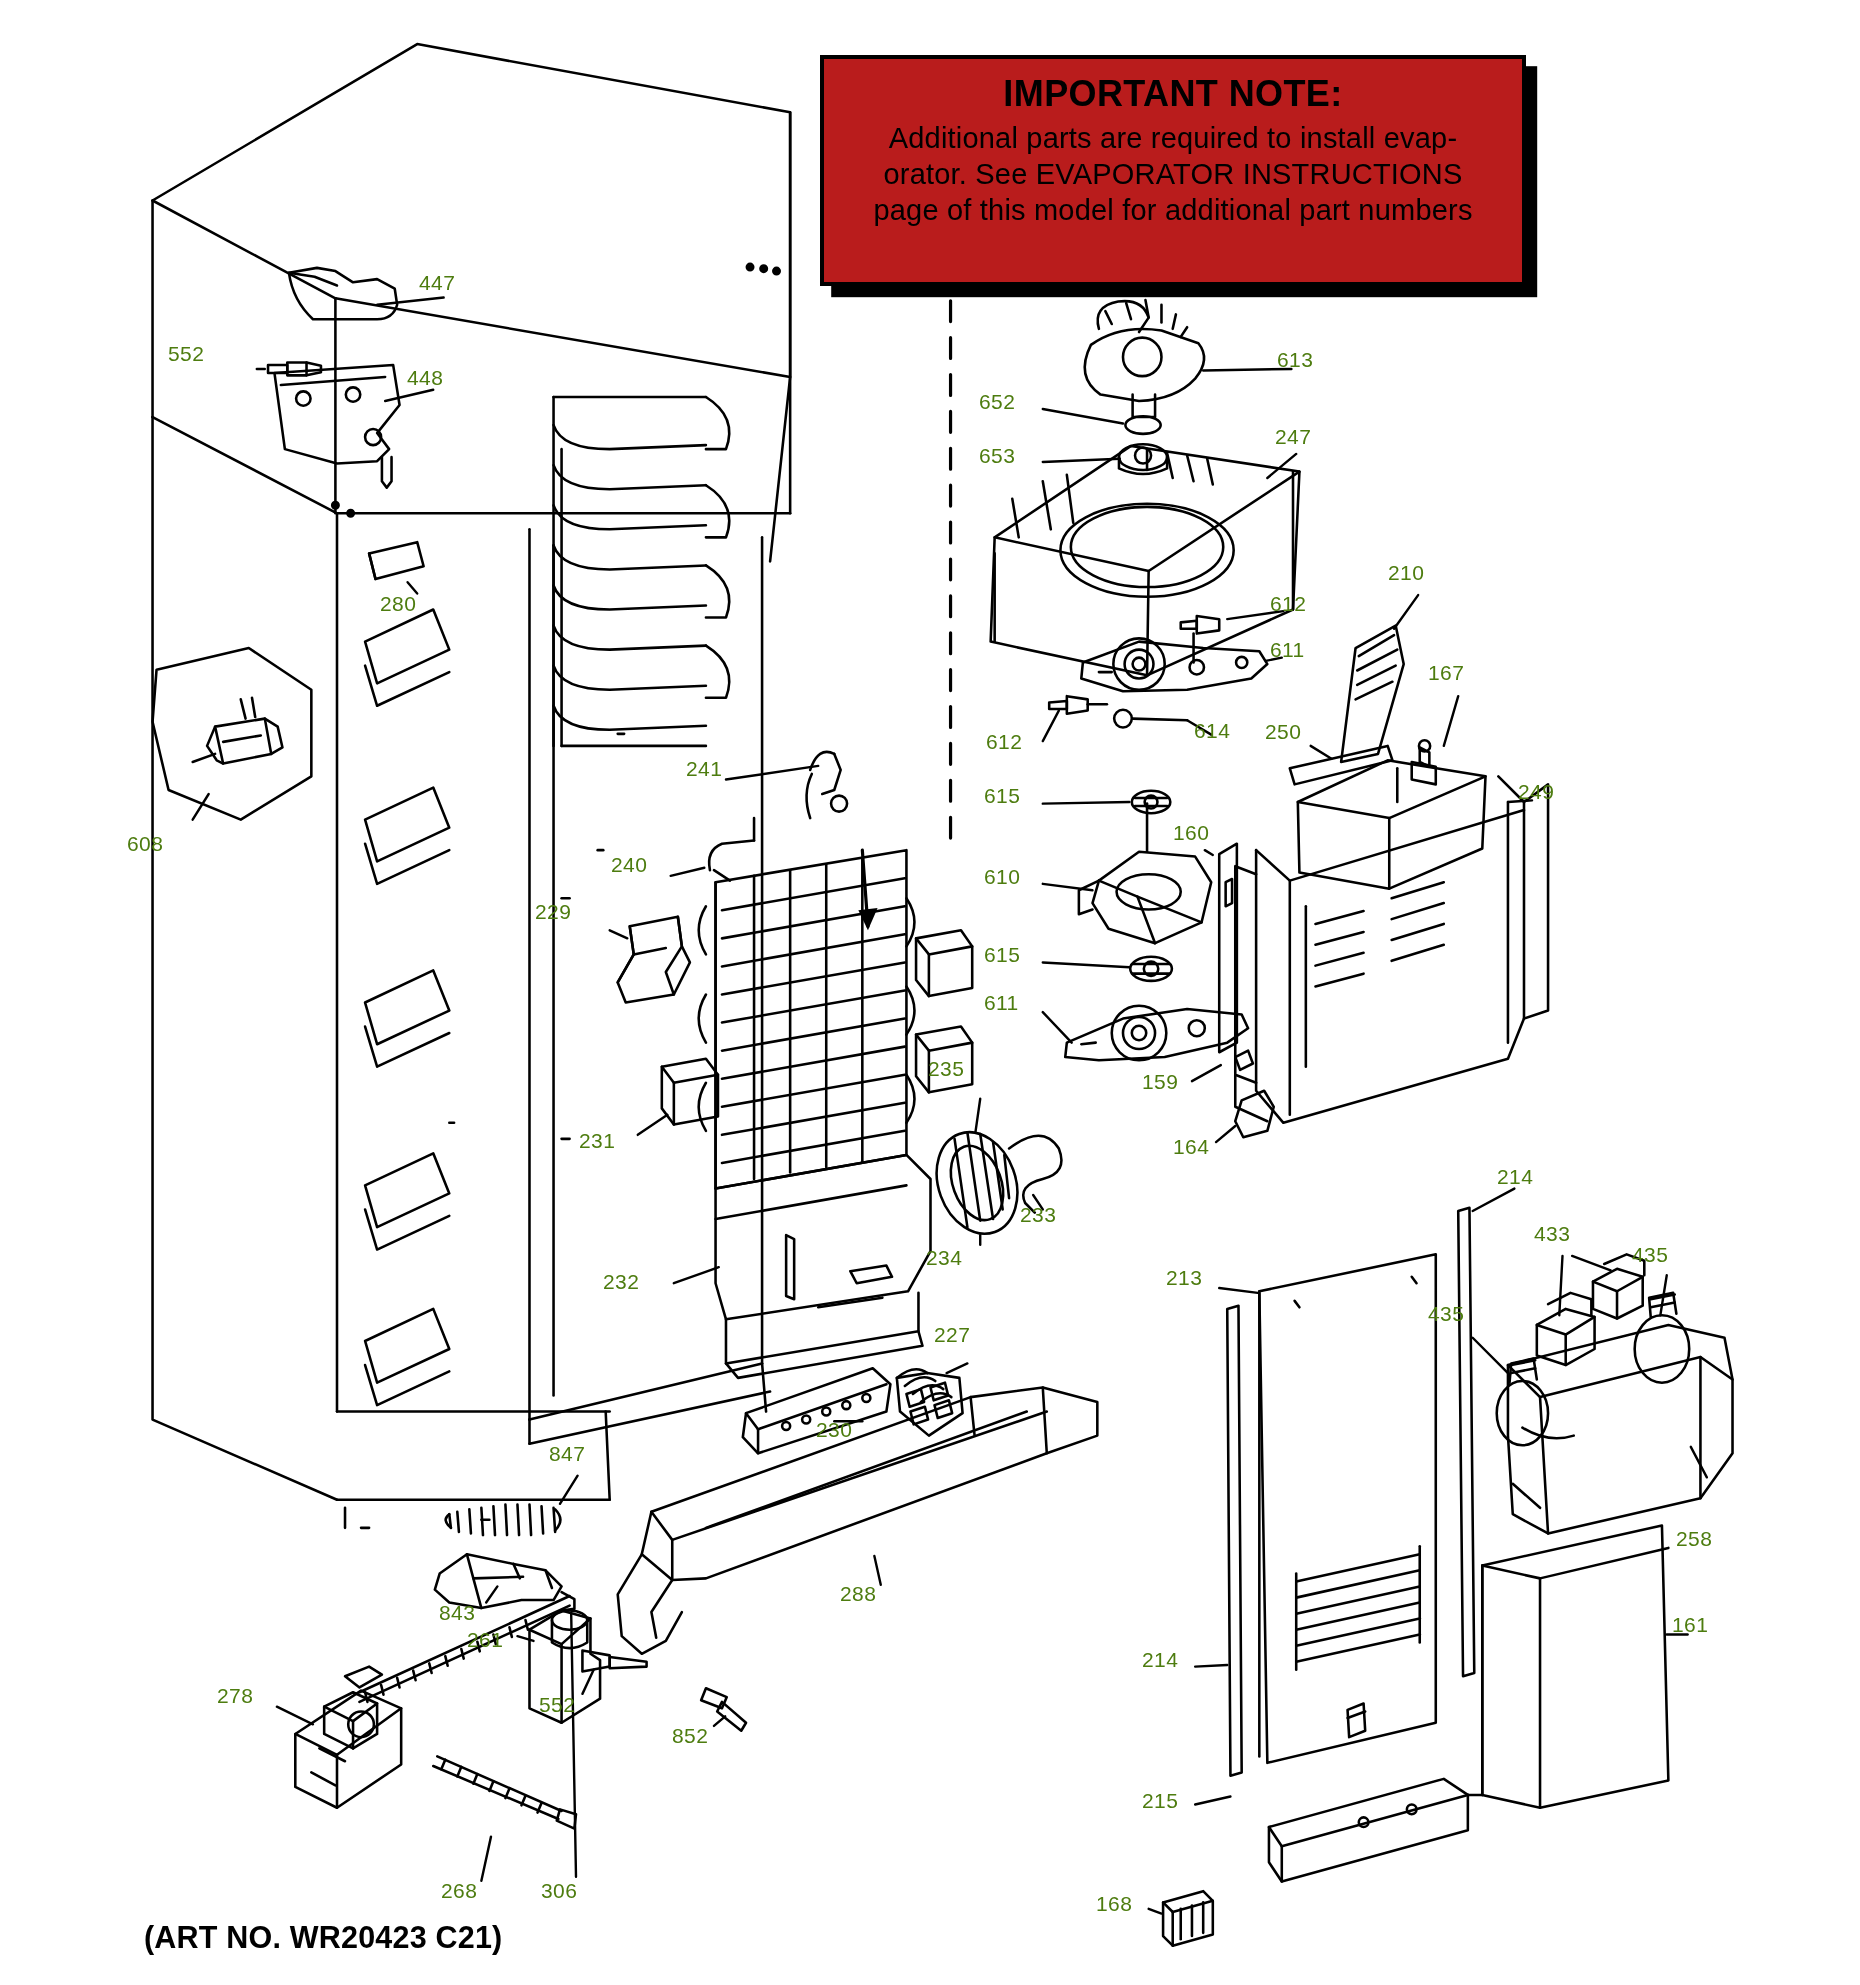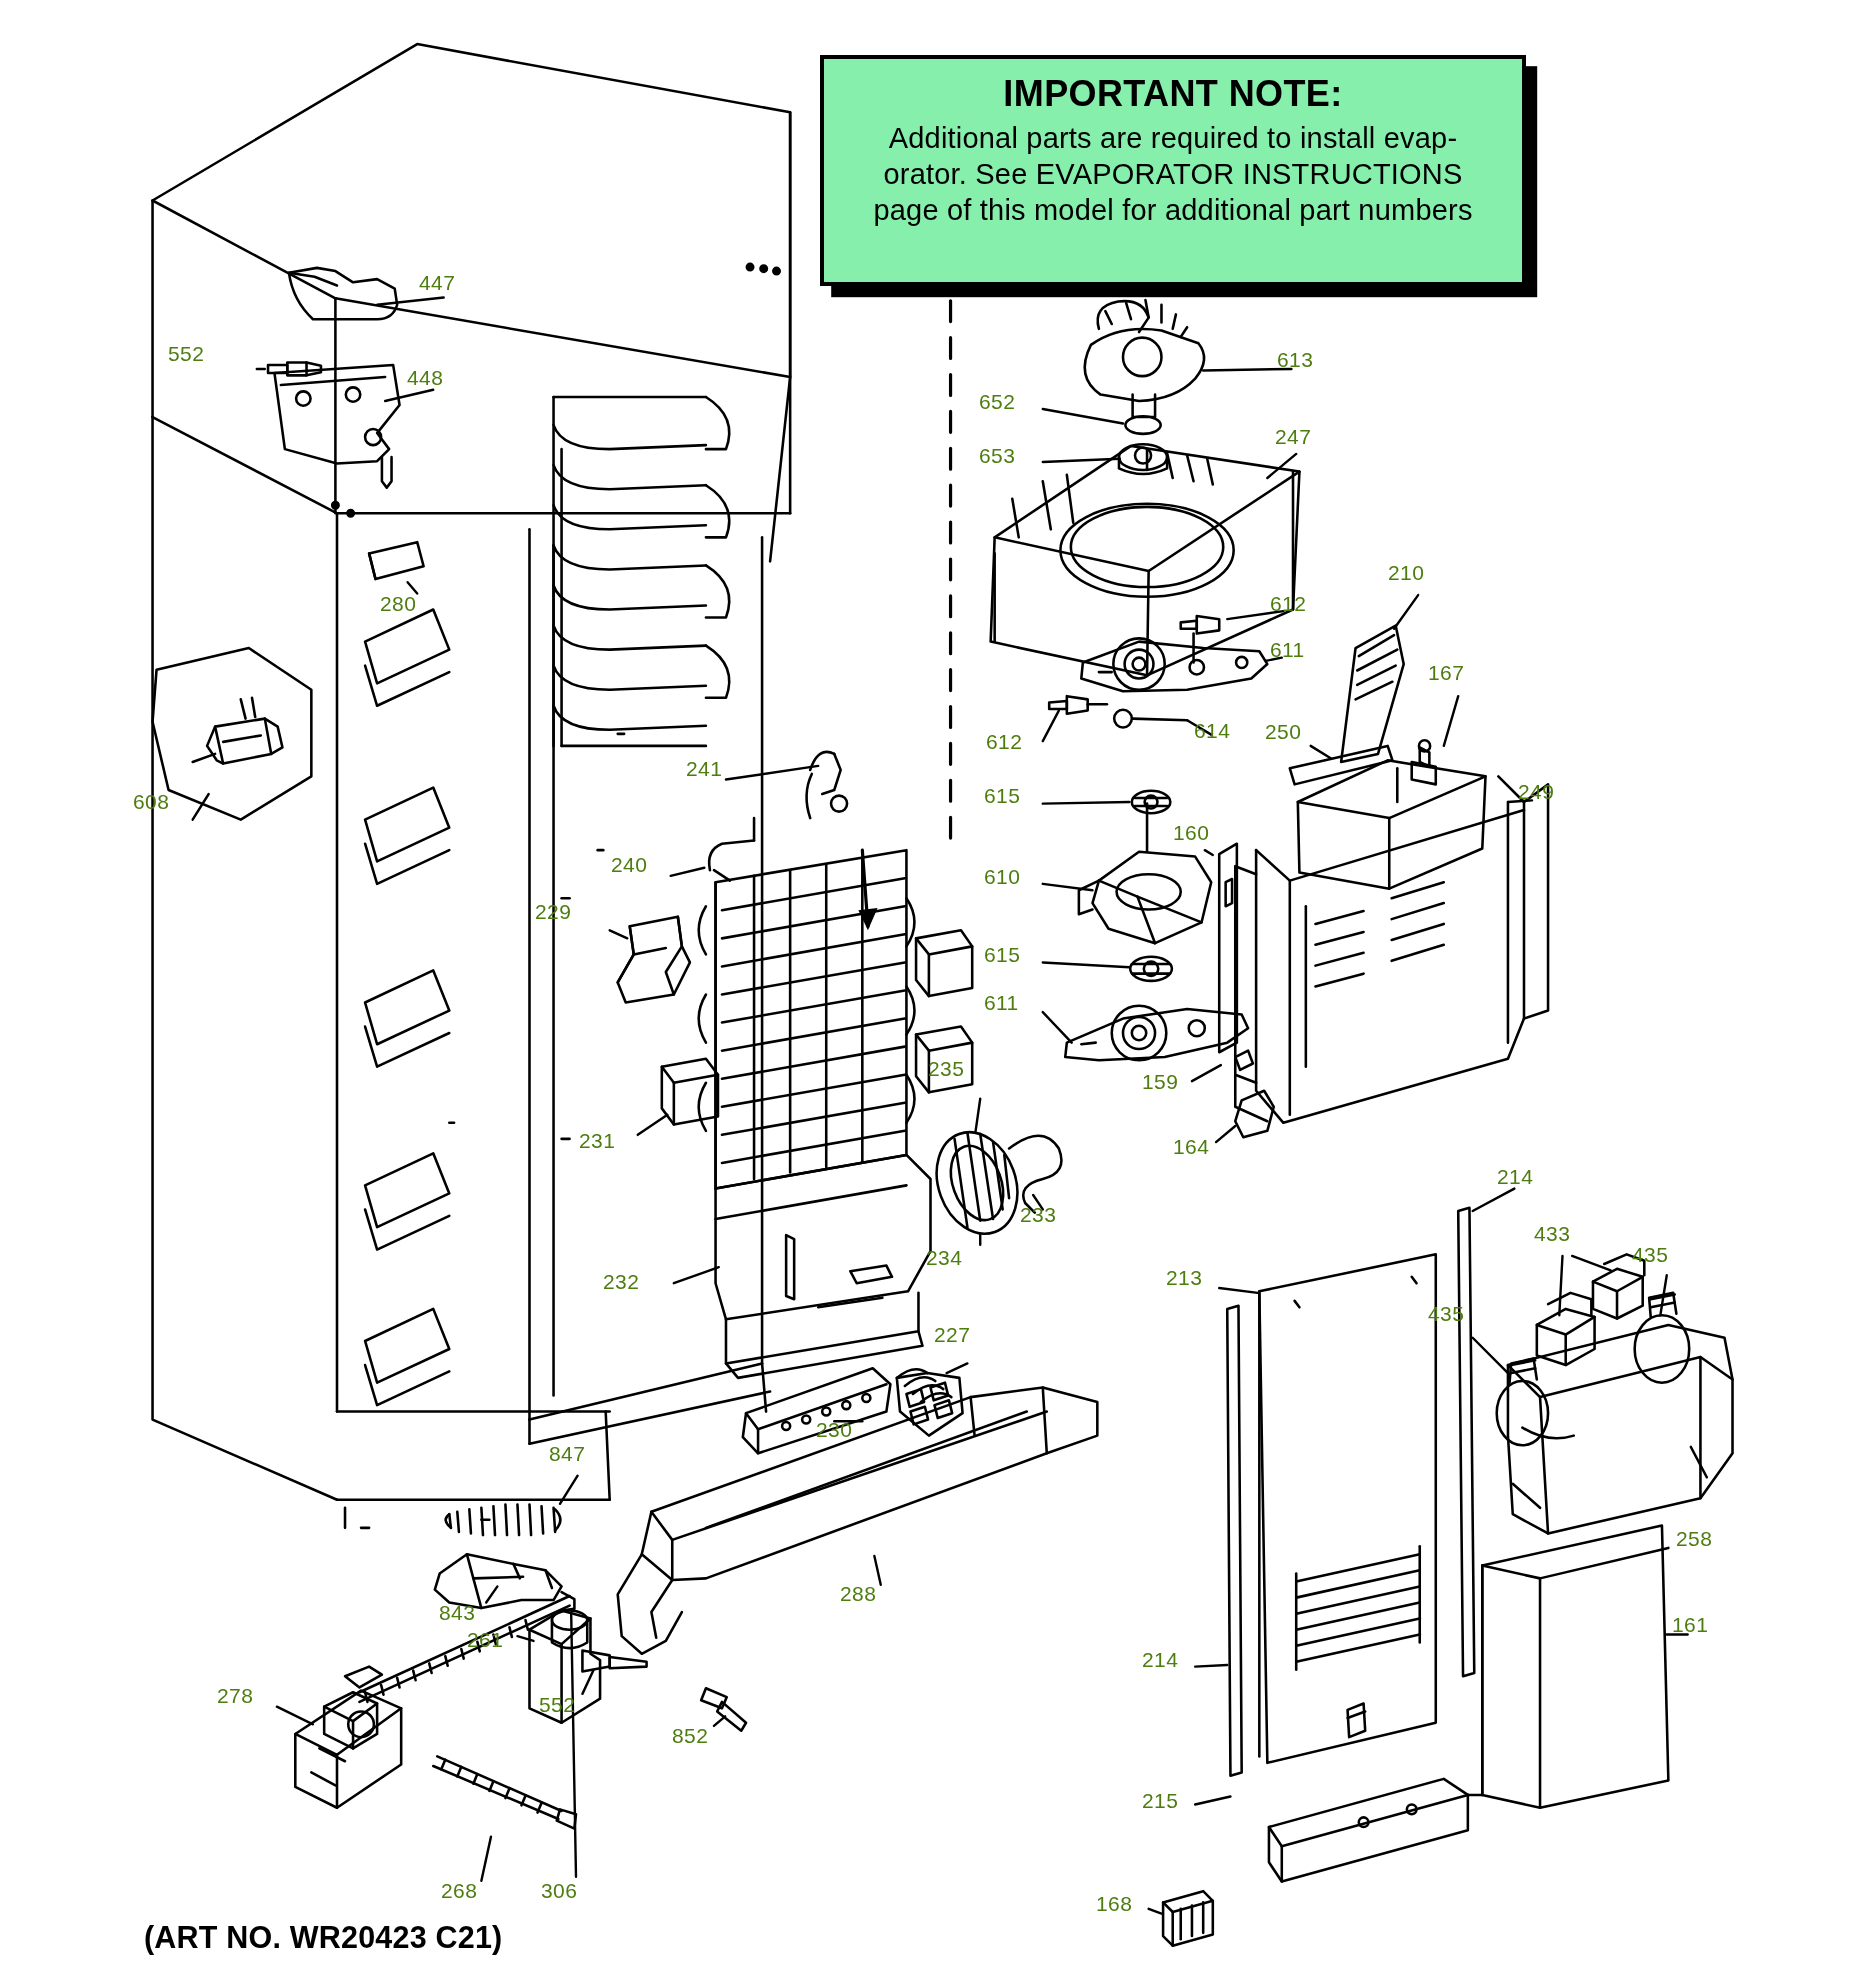--- a/index.html
+++ b/index.html
@@ -29,21 +29,21 @@
     color: #4d7c0f;
     white-space: nowrap;
     letter-spacing: 0.4px;
   }
   #note-box {
     position: absolute;
     left: 820px;
     top: 55px;
     width: 706px;
     height: 231px;
-    background: #86efac;
+    background: #b91c1c;
     border: 4px solid #000000;
     box-sizing: border-box;
     box-shadow: 11.2px 11.2px 0 0 #000000;
     text-align: center;
     padding-top: 14.4px;
   }
   #note-title {
     font-size: 36px;
     font-weight: bold;
     letter-spacing: 0.4px;
@@ -658,21 +658,21 @@
     <div class="note-line">Additional parts are required to install evap-</div>
     <div class="note-line">orator.  See EVAPORATOR INSTRUCTIONS</div>
     <div class="note-line">page of this model for additional part numbers</div>
   </div>
 
   <div id="callout-layer">
       <div class="callout" style="left: 419px; top: 271px;">447</div>
       <div class="callout" style="left: 168px; top: 342px;">552</div>
       <div class="callout" style="left: 407px; top: 366px;">448</div>
       <div class="callout" style="left: 380px; top: 592px;">280</div>
-      <div class="callout" style="left: 127px; top: 790px; margin-left: 6px;">608</div>
+      <div class="callout" style="left: 127px; top: 832px;">608</div>
       <div class="callout" style="left: 686px; top: 757px;">241</div>
       <div class="callout" style="left: 603px; top: 853px; margin-left: 8px;">240</div>
       <div class="callout" style="left: 508px; top: 900px; margin-left: 27px;">229</div>
       <div class="callout" style="left: 579px; top: 1129px;">231</div>
       <div class="callout" style="left: 603px; top: 1270px;">232</div>
       <div class="callout" style="left: 928px; top: 1057px;">235</div>
       <div class="callout" style="left: 1020px; top: 1203px;">233</div>
       <div class="callout" style="left: 926px; top: 1246px;">234</div>
       <div class="callout" style="left: 816px; top: 1418px;">230</div>
       <div class="callout" style="left: 934px; top: 1323px;">227</div>

